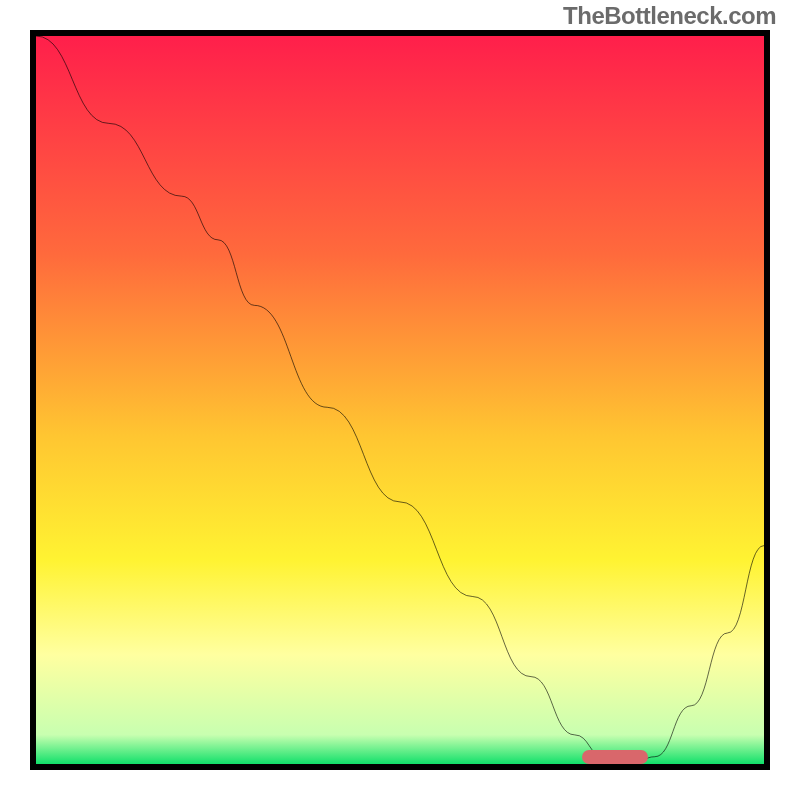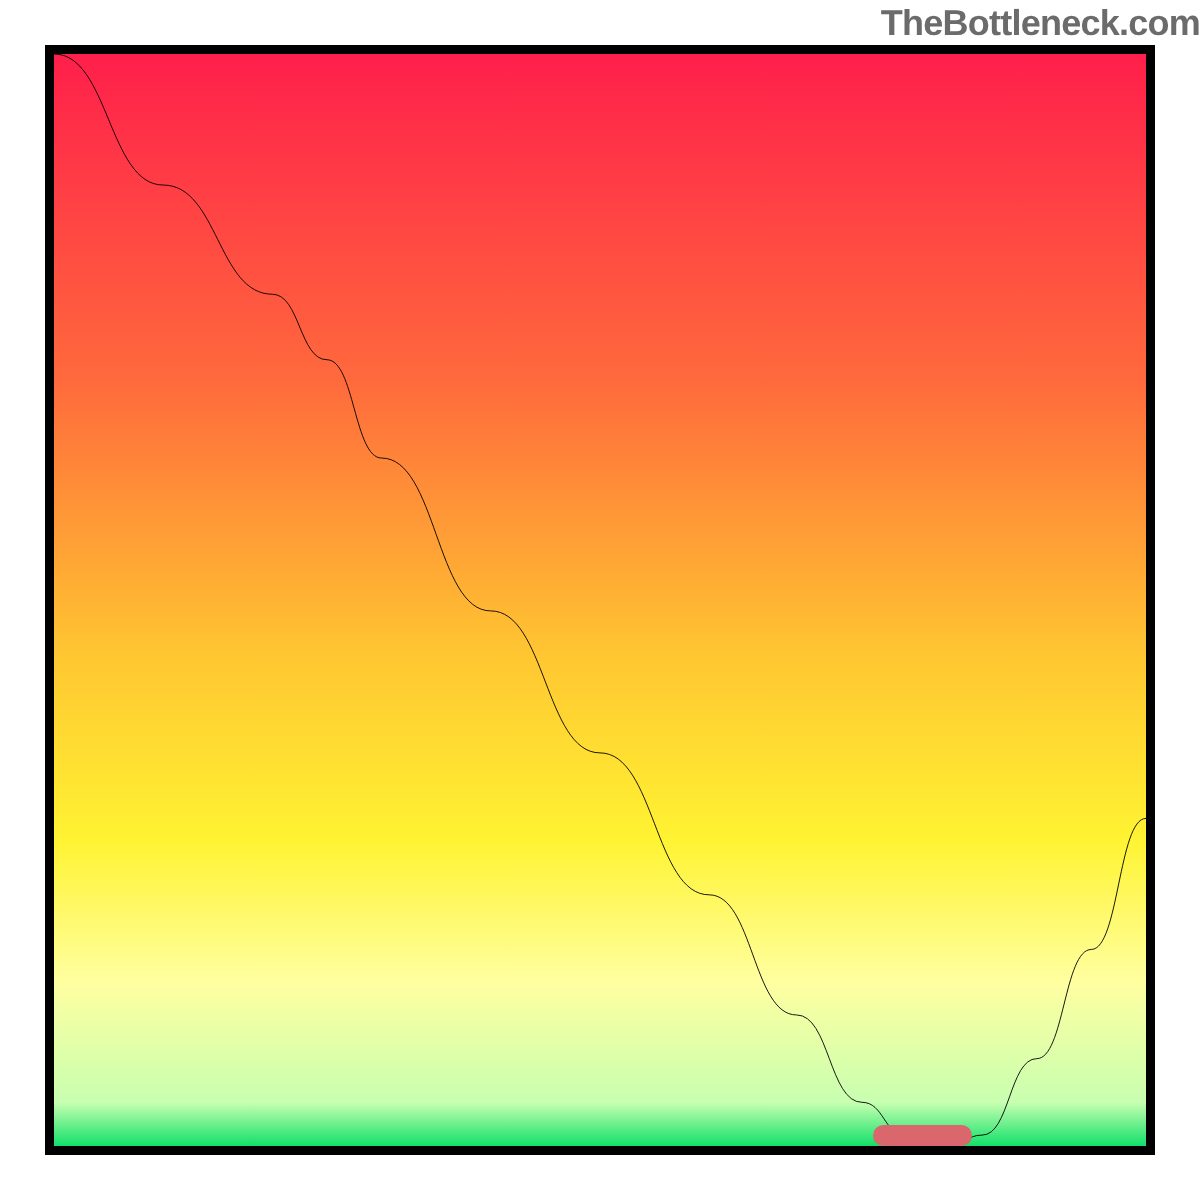--- a/index.html
+++ b/index.html
@@ -11,21 +11,21 @@
     font-family: Arial, Helvetica, sans-serif;
   }
   .container {
     position: relative;
     width: 800px;
     height: 800px;
   }
   .watermark {
     position: absolute;
     top: 2px;
-    right: 0;
+    right: 24px;
     font-size: 24px;
     font-weight: bold;
     color: #6b6b6b;
     letter-spacing: -0.5px;
   }
   .plot-area {
     position: absolute;
     left: 30px;
     top: 30px;
     width: 740px;

